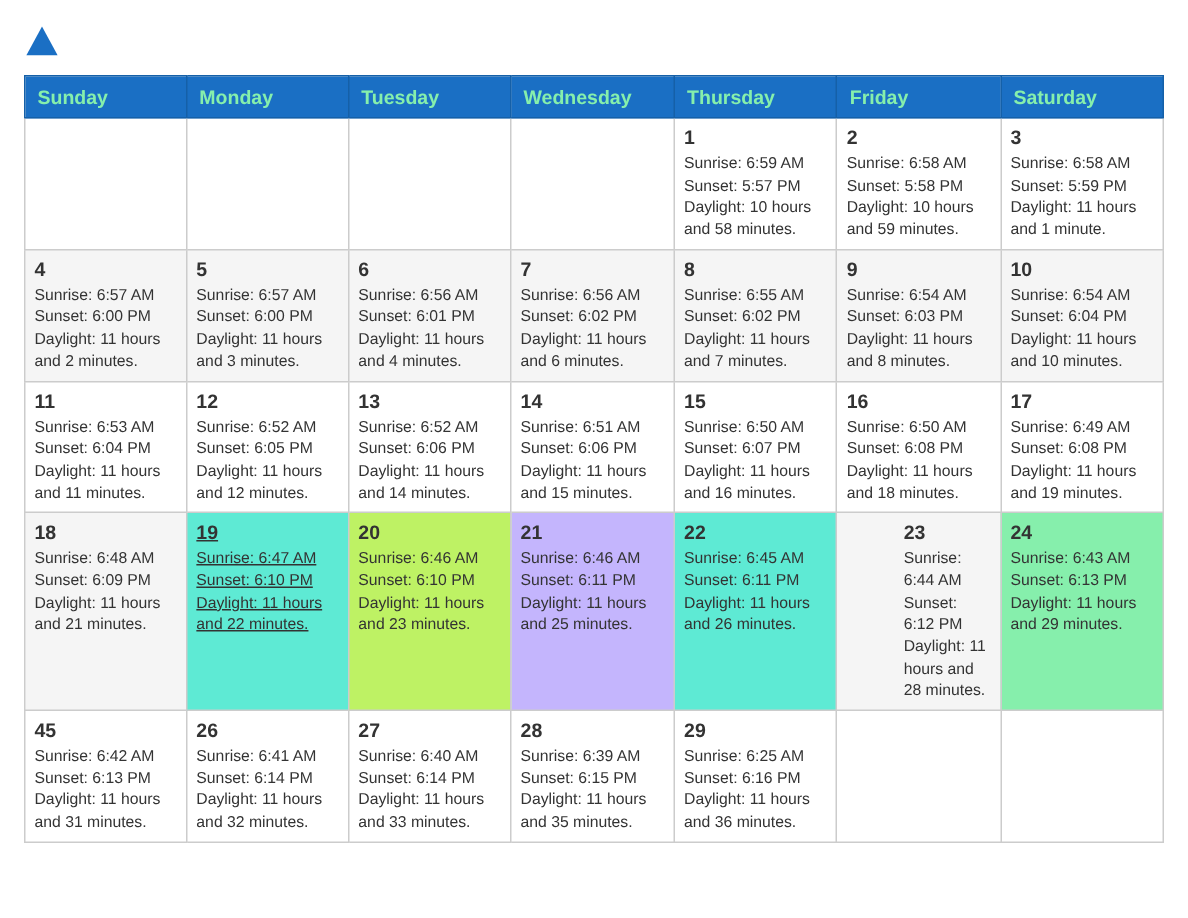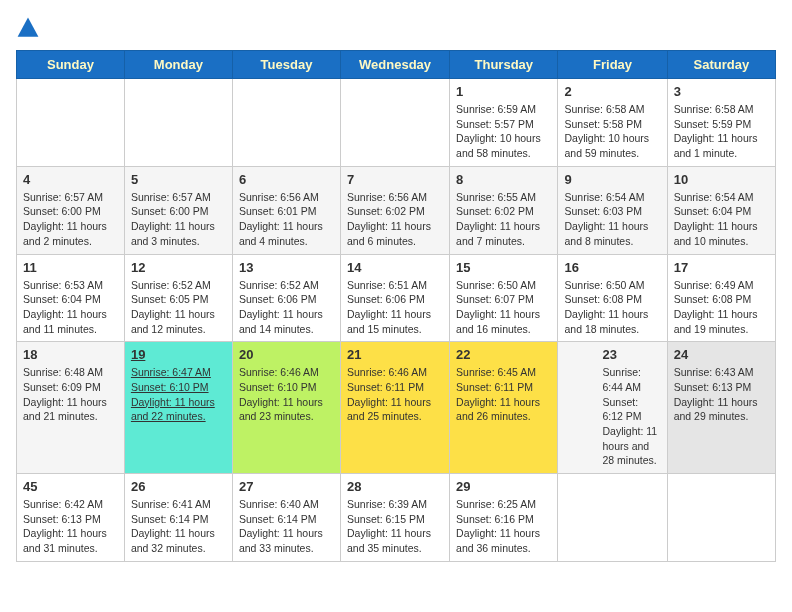--- a/index.html
+++ b/index.html
@@ -44,22 +44,22 @@
       font-size: 16px;
       color: #333;
     }
     .calendar {
       width: 100%;
       border-collapse: collapse;
       border: 1px solid #ccc;
     }
     .calendar th {
       background-color: #1a6fc4;
-      color: #fef9c3;
-      text-align: center;
+      color: #86efac;
+      text-align: left;
       padding: 6px 8px;
       font-size: 13px;
       border: 1px solid #1560a8;
     }
     .calendar td {
       vertical-align: top;
       padding: 5px 6px;
       border: 1px solid #ccc;
       font-size: 11px;
       color: #333;
@@ -262,42 +262,42 @@
 Daylight: 11 hours
 and 22 minutes.</div>
         </td>
         <td style="background: #bef264;">
           <span class="day-num">20</span>
           <div class="day-info">Sunrise: 6:46 AM
 Sunset: 6:10 PM
 Daylight: 11 hours
 and 23 minutes.</div>
         </td>
-        <td style="background: #fde047; margin-top: 44px;">
+        <td style="background: #c4b5fd; margin-top: 44px;">
           <span class="day-num">21</span>
           <div class="day-info">Sunrise: 6:46 AM
 Sunset: 6:11 PM
 Daylight: 11 hours
 and 25 minutes.</div>
         </td>
-        <td style="background: #fde047;">
+        <td style="background: #5eead4;">
           <span class="day-num">22</span>
           <div class="day-info">Sunrise: 6:45 AM
 Sunset: 6:11 PM
 Daylight: 11 hours
 and 26 minutes.</div>
         </td>
         <td style="background: rgb(245, 245, 245); padding-left: 44px;">
           <span class="day-num">23</span>
           <div class="day-info">Sunrise: 6:44 AM
 Sunset: 6:12 PM
 Daylight: 11 hours
 and 28 minutes.</div>
         </td>
-        <td style="background: #e5e5e5; margin-top: 31px;">
+        <td style="background: #86efac; margin-top: 31px;">
           <span class="day-num">24</span>
           <div class="day-info">Sunrise: 6:43 AM
 Sunset: 6:13 PM
 Daylight: 11 hours
 and 29 minutes.</div>
         </td>
       </tr>
       <tr>
         <td>
           <span class="day-num">45</span>

